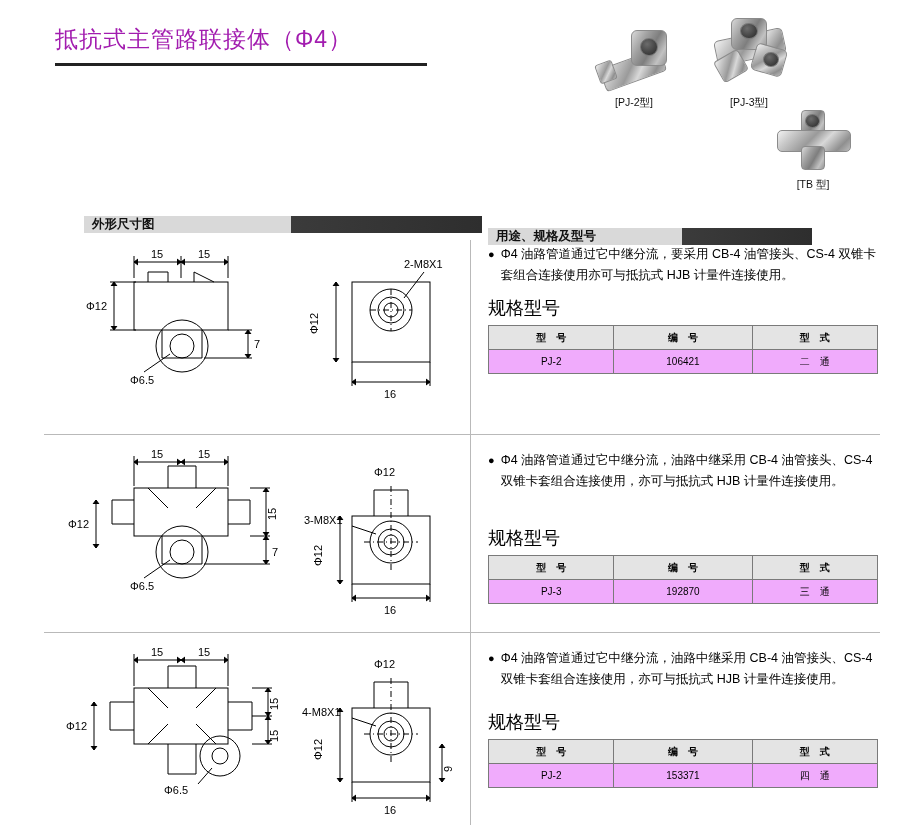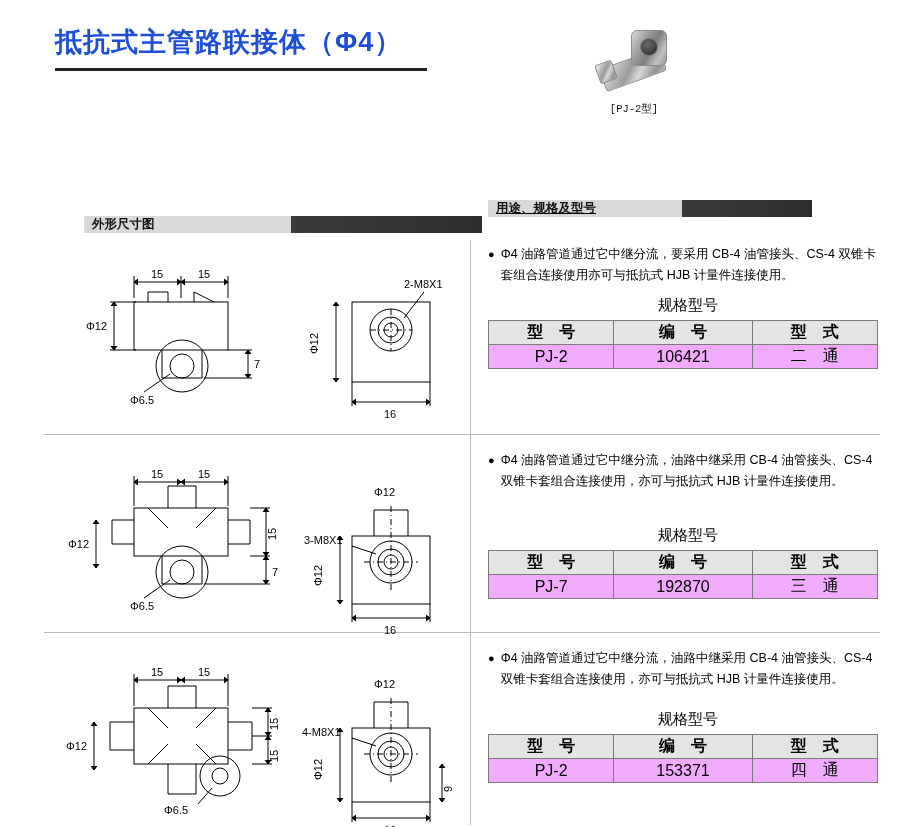--- a/index.html
+++ b/index.html
@@ -9,30 +9,30 @@
     font-family:"Liberation Sans", sans-serif;
     color:#000;
     position:relative;
     overflow:hidden;
   }
   
   .title-wrap{
     position:absolute; left:55px; top:24px; width:420px;
   }
   .title{
-    font-size:27px; letter-spacing:1px; font-weight:bold;
-    color:#1d4ed8; white-space:nowrap;
+    font-size:23px; letter-spacing:1px; font-weight:normal;
+    color:#a21caf; white-space:nowrap;
   }
   .title-rule{
     margin-top:8px; height:3px; background:#222; width:372px;
   }
   
   .photos{ position:absolute; left:575px; top:8px; width:330px; height:200px; }
   .photo-item{ position:absolute; text-align:center; }
-  .photo-cap{ font-size:10.5px; color:#111; margin-top:10px; white-space:nowrap;font-family:Liberation Mono, monospace;}
+  .photo-cap{ font-size:10.5px; color:#111; margin-top:4px; white-space:nowrap;}
   .metal{
     background:
       linear-gradient(135deg,#f2f2f2 0%,#c9c9c9 20%,#9a9a9a 45%,#d8d8d8 62%,#8f8f8f 85%,#bdbdbd 100%);
     border:1px solid #8b8b8b;
     position:absolute;
   }
   .metal.dark{
     background:
       linear-gradient(120deg,#d9d9d9 0%,#a2a2a2 30%,#7e7e7e 55%,#c2c2c2 80%,#949494 100%);
   }
@@ -55,33 +55,33 @@
   .vr{ position:absolute; width:1px; background:#b9b9b9; }
   
   .bullet-block{ position:absolute; width:400px; }
   .bullet{
     display:flex; align-items:flex-start; font-size:12.5px; line-height:21px;
   }
   .bullet .dot{
     flex:0 0 auto; margin-right:6px; font-size:11px; line-height:21px;
   }
   .bullet .txt{ flex:1 1 auto; }
-  .spec-label{ font-size:15px; margin-top:10px;text-align:center; }
+  .spec-label{ font-size:18px; margin-top:10px; }
   
   table.spec{
     border-collapse:collapse; width:390px; margin-top:5px;
-    font-size:16px;
+    font-size:10px;
   }
   table.spec th, table.spec td{
     border:1px solid #7a7a7a; text-align:center; height:21px; font-weight:normal;
   }
   table.spec thead th{ background:#e4e4e4; font-weight:bold; }
   table.spec td{ background:#f0abfc; }
   
-  .dwg{ position:absolute;margin-top:20px; }
+  .dwg{ position:absolute; }
   .dwg svg{ display:block; }
   
   [data-interactable]{ }
 </style>
 </head>
 <body>
 
 <div class="title-wrap" data-interactable="false">
   <div class="title" data-interactable="false">抵抗式主管路联接体（Φ4）</div>
   <div class="title-rule" data-interactable="false"></div>
@@ -92,29 +92,49 @@
   <div class="photo-item" data-interactable="false" style="left:20px; top:12px; width:78px;">
     <div style="position:relative; width:78px; height:72px;">
       <div class="metal" style="left:6px; top:38px; width:62px; height:22px; border-radius:4px; transform:rotate(-20deg);"></div>
       <div class="metal dark" style="left:36px; top:10px; width:34px; height:34px; border-radius:6px;"></div>
       <div class="hole" style="left:45px; top:18px; width:16px; height:16px;"></div>
       <div class="metal" style="left:2px; top:42px; width:16px; height:18px; border-radius:3px; transform:rotate(-20deg);"></div>
     </div>
     <div class="photo-cap" data-interactable="false">[PJ-2型]</div>
   </div>
 
-
-
-
+  <div class="photo-item" data-interactable="false" style="left:132px; top:2px; width:84px;">
+    <div style="position:relative; width:84px; height:82px;">
+      <div class="metal" style="left:8px; top:24px; width:68px; height:24px; border-radius:5px; transform:rotate(-12deg);"></div>
+      <div class="metal dark" style="left:24px; top:8px; width:34px; height:30px; border-radius:6px;"></div>
+      <div class="hole" style="left:33px; top:13px; width:16px; height:14px;"></div>
+      <div class="metal" style="left:46px; top:36px; width:30px; height:26px; border-radius:5px; transform:rotate(16deg);"></div>
+      <div class="hole" style="left:56px; top:42px; width:14px; height:13px;"></div>
+      <div class="metal" style="left:10px; top:44px; width:26px; height:22px; border-radius:4px; transform:rotate(-30deg);"></div>
+    </div>
+    <div class="photo-cap" data-interactable="false">[PJ-3型]</div>
+  </div>
+
+
+
+  <div class="photo-item" data-interactable="false" style="left:196px; top:98px; width:84px;">
+    <div style="position:relative; width:84px; height:68px;">
+      <div class="metal dark" style="left:30px; top:4px; width:22px; height:22px; border-radius:4px;"></div>
+      <div class="hole" style="left:34px; top:8px; width:13px; height:12px;"></div>
+      <div class="metal" style="left:6px; top:24px; width:72px; height:20px; border-radius:5px;"></div>
+      <div class="metal dark" style="left:30px; top:40px; width:22px; height:22px; border-radius:4px;"></div>
+    </div>
+    <div class="photo-cap" data-interactable="false">[TB 型]</div>
+  </div>
 </div>
 
 <div class="sec-bar" data-interactable="false" style="left:52px; top:216px; width:398px;margin-left:32px;">
   <span data-interactable="false">外形尺寸图</span>
 </div>
-<div class="sec-bar" data-interactable="false" style="left:488px; top:200px; width:324px; background:linear-gradient(to right,#d9d9d9 0%,#d9d9d9 60%,#3b3b3b 60%,#2e2e2e 100%);text-decoration:underline;">
+<div class="sec-bar" data-interactable="false" style="left:488px; top:228px; width:324px; background:linear-gradient(to right,#d9d9d9 0%,#d9d9d9 60%,#3b3b3b 60%,#2e2e2e 100%);">
   <span data-interactable="false">用途、规格及型号</span>
 </div>
 
 <div class="vr" data-interactable="false" style="left:470px; top:240px; height:585px;"></div>
 
 <div class="hr" data-interactable="false" style="left:44px; top:434px; width:836px;"></div>
 <div class="hr" data-interactable="false" style="left:44px; top:632px; width:836px;"></div>
 
 <div class="dwg" data-interactable="false" style="left:52px; top:248px;">
 <svg width="410" height="170" viewBox="0 0 410 170">
@@ -299,21 +319,21 @@
   <table class="spec" data-interactable="false">
     <thead>
       <tr data-interactable="false">
         <th data-interactable="false">型　号</th>
         <th data-interactable="false">编　号</th>
         <th data-interactable="false">型　式</th>
       </tr>
     </thead>
     <tbody>
       <tr data-interactable="false">
-        <td data-interactable="false">PJ-7</td>
+        <td data-interactable="false">PJ-3</td>
         <td data-interactable="false">192870</td>
         <td data-interactable="false">三　通</td>
       </tr>
     </tbody>
   </table>
 </div>
 
 <div class="dwg" data-interactable="false" style="left:52px; top:644px;">
 <svg width="410" height="180" viewBox="0 0 410 180">
   <g stroke="#000" fill="none" stroke-width="1">

